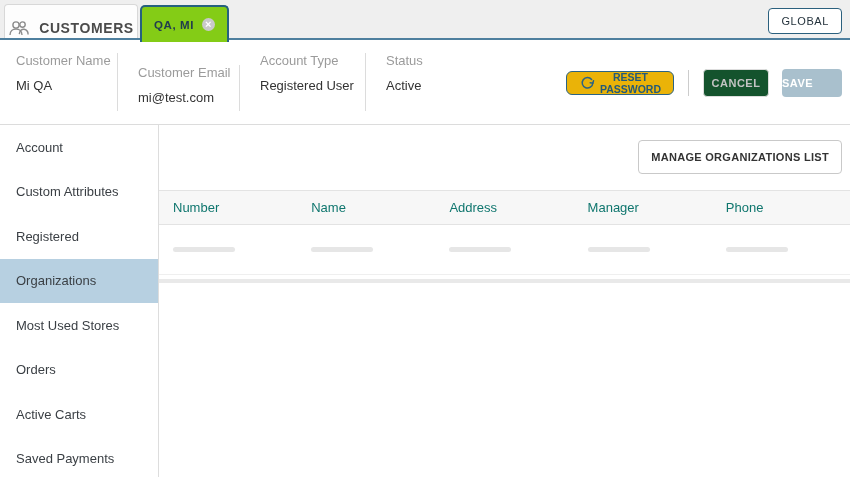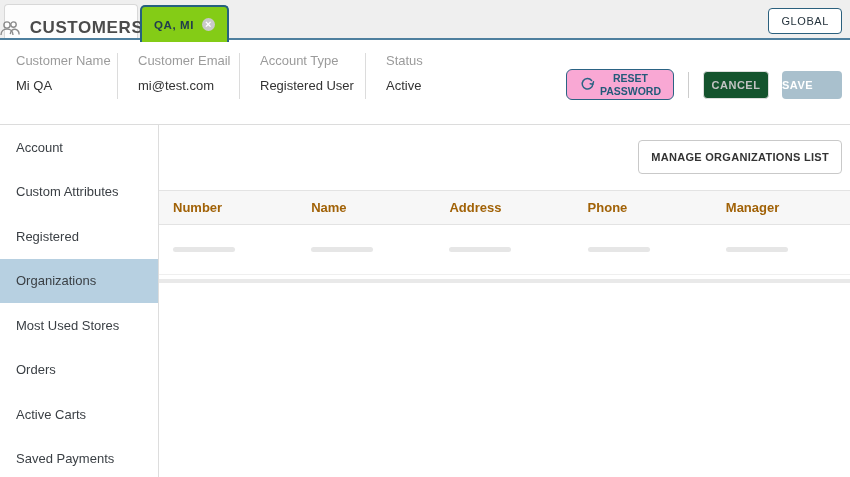--- a/index.html
+++ b/index.html
@@ -13,43 +13,43 @@
   *{box-sizing:border-box;margin:0;padding:0;}
   html,body{width:850px;height:477px;overflow:hidden;background:#fff;
     font-family:"Liberation Sans","DejaVu Sans",sans-serif;color:var(--text-dark);}
 
   
   .tabbar{position:relative;height:40px;background:#efefef;}
   .tabbar-line{position:absolute;left:0;right:0;bottom:0;height:2px;background:var(--tab-line-blue);z-index:1;}
   .tab{position:absolute;display:flex;align-items:center;justify-content:center;gap:8px;cursor:pointer;}
   .tab-customers{left:4px;top:4px;width:134px;height:46px;background:#fdfdfd;
     border:1px solid #d8d8d8;border-bottom:none;border-radius:4px 4px 0 0;
-    font-size:17px;letter-spacing:.6px;color:#4b4b4b;font-weight:600;}
+    font-size:14px;letter-spacing:.6px;color:#4b4b4b;font-weight:600;}
   .tab-active{left:140px;top:5px;width:89px;height:37px;background:#84cc16;
     border:2px solid var(--accent-navy);border-bottom:none;border-radius:5px 5px 0 0;z-index:2;
     font-size:11.5px;letter-spacing:.6px;color:#223c4e;font-weight:600;}
   .close-ic{width:13px;height:13px;border-radius:50%;background:#c9c9c9;position:relative;cursor:pointer;flex:0 0 13px;}
   .close-ic::before{content:"\00D7";position:absolute;left:0;top:0;width:13px;height:13px;
     color:#fff;font-size:11px;line-height:12px;text-align:center;font-weight:700;}
   .btn-global{position:absolute;right:8px;top:8px;height:26px;padding:0 12px;background:#fff;
     border:1px solid #2b607e;border-radius:4px;color:#24323c;font-size:11px;font-weight:400;
     letter-spacing:.6px;display:flex;align-items:center;cursor:pointer;}
 
   
   .header{position:relative;height:85px;background:#fff;border-bottom:1px solid #dcdcdc;}
   .hfields{display:flex;padding-top:13px;}
   .hfield{border-right:1px solid #dcdcdc;padding-left:20px;padding-bottom:6px;}
   .hfield.f1{width:118px;padding-left:16px;}
-  .hfield.f2{width:122px;}
+  .hfield.f2{width:122px;margin-top:12px;}
   .hfield.f3{width:126px;}
   .hfield.f4{border-right:none;padding-left:20px;}
   .hlabel{font-size:13px;color:var(--label-gray);}
   .hvalue{font-size:13px;color:#333;margin-top:10px;}
   .hbuttons{position:absolute;right:8px;top:29px;display:flex;align-items:center;}
-  .btn-reset{display:flex;align-items:center;gap:4px;height:31px;padding:0 12px;background:#f9a8d4;
+  .btn-reset{display:flex;align-items:center;gap:4px;height:24px;padding:0 12px;background:#eab308;
     border:1.5px solid #2b6384;border-radius:6px;color:#235a79;font-size:10.5px;font-weight:700;
     line-height:1.15;text-align:center;cursor:pointer;}
   .vsep{width:1px;height:26px;background:#ccc;margin:0 14px;}
   .btn-cancel{width:66px;height:28px;background:#14532d;border:1px solid #ddd;border-radius:4px;
     color:#c3c3c3;font-size:11px;font-weight:700;letter-spacing:.5px;
     display:flex;align-items:center;justify-content:center;cursor:pointer;margin-right:13px;}
   .btn-save{width:60px;height:28px;background:var(--save-blue);border:none;border-radius:4px;
     color:#fff;font-size:11px;font-weight:700;letter-spacing:.5px;
     display:flex;align-items:center;justify-content:flex-start;cursor:pointer;}
 
@@ -60,21 +60,21 @@
     font-size:13px;color:#3a3f44;cursor:pointer;}
   .side-item.selected{background:var(--selected-blue);}
   .main{flex:1;position:relative;}
   .manage-row{display:flex;justify-content:flex-end;padding:15px 8px 0 0;}
   .btn-manage{height:34px;padding:0 12px;background:#fff;border:1px solid #c9c9c9;border-radius:4px;
     color:#333;font-size:11px;font-weight:600;letter-spacing:.3px;
     display:flex;align-items:center;cursor:pointer;}
   .table{margin-top:16px;}
   .thead{display:grid;grid-template-columns:repeat(5,1fr);height:35px;align-items:center;
     background:#f7f7f7;border-top:1px solid #e3e3e3;border-bottom:1px solid #e3e3e3;}
-  .th{padding-left:14px;font-size:13px;font-weight:700;color:#a16207;}
+  .th{padding-left:14px;font-size:13px;font-weight:400;color:#0f766e;}
   .trow{display:grid;grid-template-columns:repeat(5,1fr);height:50px;align-items:center;
     border-bottom:1px solid #efefef;background:#fff;cursor:pointer;}
   .ph-bar{width:62px;height:5px;border-radius:2.5px;background:#e6e6e6;margin-left:14px;}
   .table-end{height:4px;background:#e9e9e9;margin-top:4px;}
   svg{display:block;}
 </style>
 </head>
 <body>
 
 <div class="tabbar">
@@ -179,22 +179,22 @@
       <div class="btn-manage">
         <span>MANAGE ORGANIZATIONS LIST</span>
       </div>
     </div>
 
     <div class="table">
       <div class="thead">
         <div class="th">Number</div>
         <div class="th">Name</div>
         <div class="th">Address</div>
+        <div class="th">Manager</div>
         <div class="th">Phone</div>
-        <div class="th">Manager</div>
       </div>
       <div class="trow">
         <div>
             <div class="ph-bar"></div>
           </div>
         <div>
             <div class="ph-bar"></div>
           </div>
         <div>
             <div class="ph-bar"></div>

